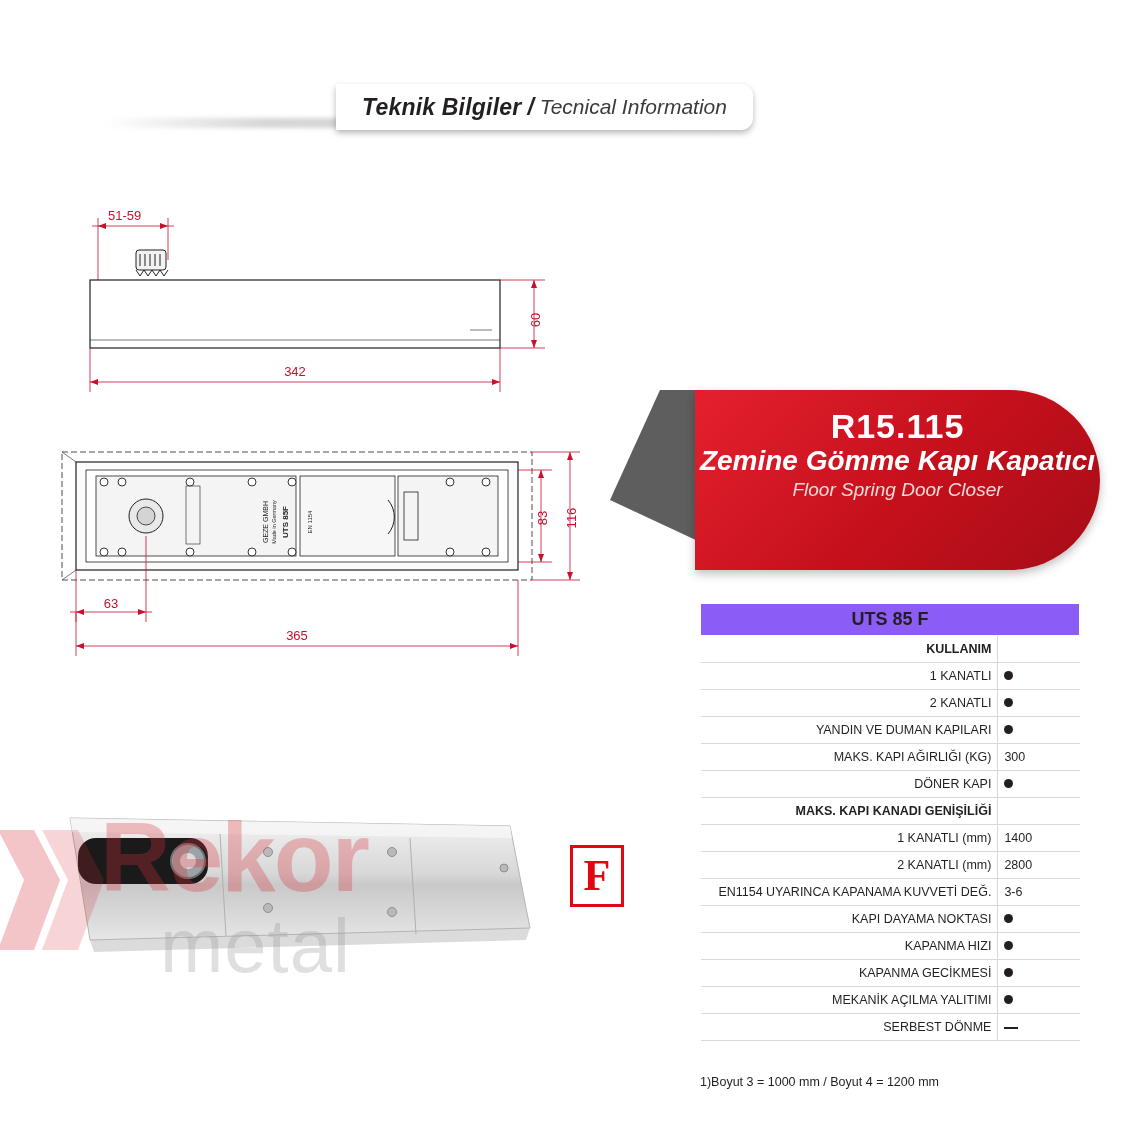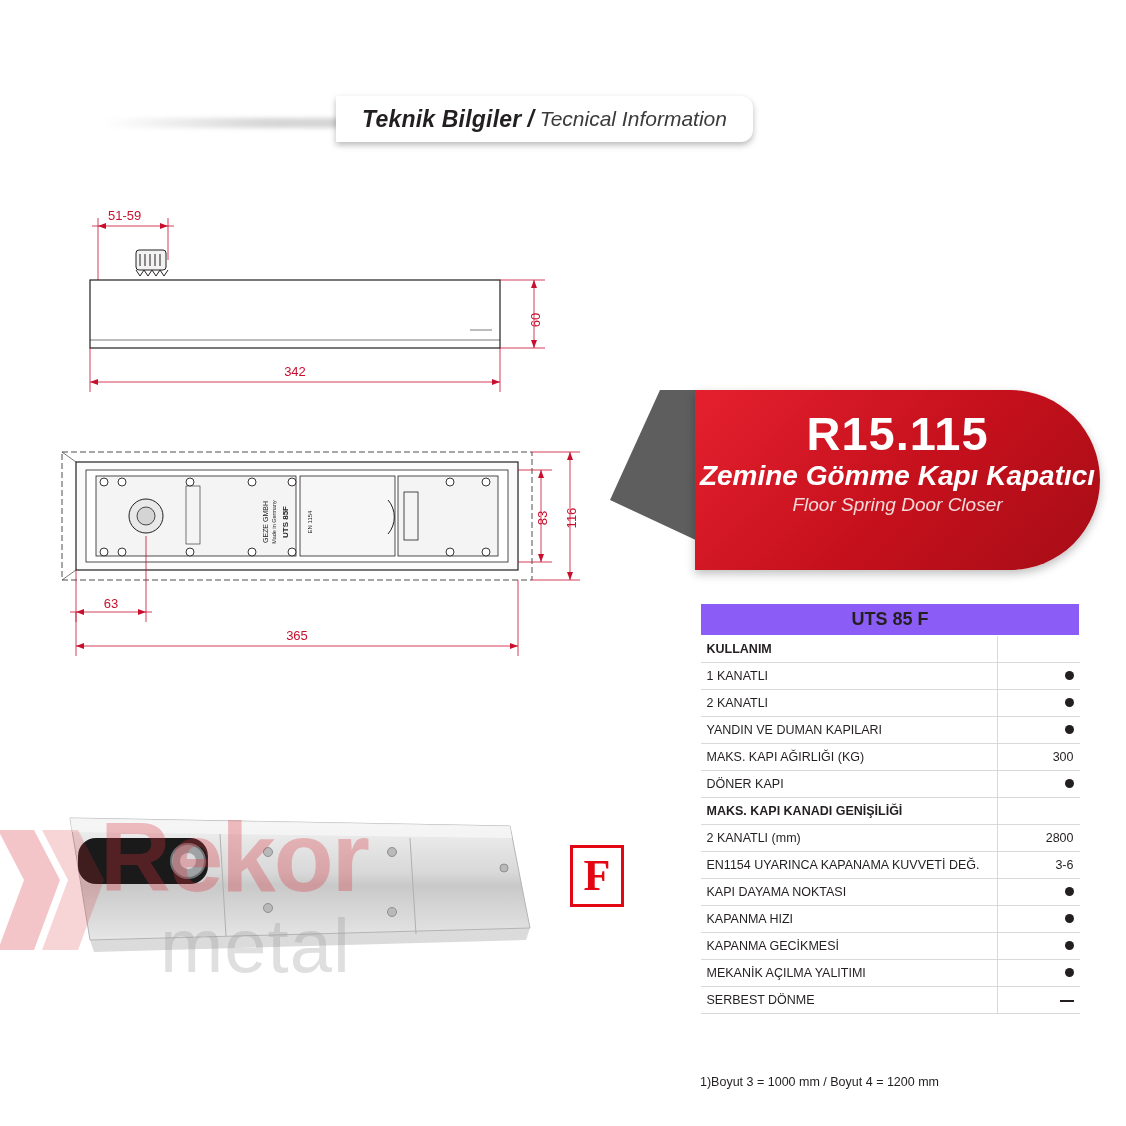--- a/index.html
+++ b/index.html
@@ -15,21 +15,21 @@
   
   .header-band{
     position:absolute;left:104px;top:80px;width:680px;height:46px;
   }
   .header-band .shadow{
     position:absolute;left:0;top:38px;width:640px;height:10px;
     background:linear-gradient(to right, rgba(255,255,255,0) 0%, rgba(120,120,120,.30) 25%, rgba(120,120,120,.35) 75%, rgba(255,255,255,0) 100%);
     filter:blur(2px);
   }
   .header-pill{
-    position:absolute;left:232px;top:16px;height:46px;
+    position:absolute;left:232px;top:4px;height:46px;
     padding:0 26px 0 26px;
     background:#ffffff;
     border-radius:0 12px 12px 0;
     box-shadow:0 3px 6px rgba(0,0,0,.28);
     display:flex;align-items:center;
     white-space:nowrap;
   }
   .header-tr{font-size:23px;font-weight:bold;font-style:italic;color:#231f20;letter-spacing:.2px;}
   .header-sep{font-size:23px;font-weight:bold;font-style:italic;color:#231f20;margin:0 6px;}
   .header-en{font-size:21px;font-style:italic;color:#3b3b3b;}
@@ -45,39 +45,39 @@
   .badge{
     position:absolute;left:95px;top:20px;width:405px;height:180px;
     background:linear-gradient(135deg,#e5202e 0%,#c4101c 55%,#a60d17 100%);
     border-radius:0 90px 90px 0;
     box-shadow:0 4px 10px rgba(0,0,0,.25);
     color:#fff;
     text-align:center;
     padding-top:6px;
     box-sizing:border-box;
   }
-  .badge-title{font-size:47px;font-weight:bold;letter-spacing:1px;line-height:1.1;margin-top:12px;}
+  .badge-title{font-size:34px;font-weight:bold;letter-spacing:1px;line-height:1.1;margin-top:12px;}
   .badge-sub-tr{font-size:28px;font-weight:bold;font-style:italic;margin-top:0;}
   .badge-sub-en{font-size:19px;font-style:italic;color:#f3dada;margin-top:2px;}
 
   
   .spec-table{
     position:absolute;left:700px;top:603px;width:380px;
     border-collapse:collapse;font-size:12.5px;
   }
   .spec-table th{
     background:#8b5cf6;color:#231f20;font-size:18px;font-weight:bold;
     text-align:center;padding:5px 0;border:1px solid #ffffff;
   }
   .spec-table td{
     border-bottom:1px solid #d9d9d9;
     padding:5px 6px;height:16px;vertical-align:middle;
   }
-  .spec-table td.label{width:300px;}
-  .spec-table td.val{width:72px;text-align:right;border-left:1px solid #d9d9d9;}
+  .spec-table td.label{width:300px;text-align:right;}
+  .spec-table td.val{width:72px;text-align:left;border-left:1px solid #d9d9d9;}
   .spec-table tr.group td.label{font-weight:bold;}
   .spec-table tr.group td{border-bottom:1px solid #d9d9d9;}
   .dot{display:inline-block;width:9px;height:9px;border-radius:50%;background:#231f20;}
   .dash{display:inline-block;width:14px;height:2px;background:#231f20;vertical-align:middle;}
   .footnote{
     position:absolute;left:700px;top:1075px;font-size:12.5px;color:#231f20;
   }
 
   
   .f-box{
@@ -333,20 +333,24 @@
       </tr>
       <tr>
         <td class="label">DÖNER KAPI</td>
         <td class="val"><span class="dot"></span></td>
       </tr>
       <tr class="group">
         <td class="label">MAKS. KAPI KANADI GENİŞİLİĞİ</td>
         <td class="val"></td>
       </tr>
       <tr>
+        <td class="label">1 KANATLI (mm)</td>
+        <td class="val">1400</td>
+      </tr>
+      <tr>
         <td class="label">2 KANATLI (mm)</td>
         <td class="val">2800</td>
       </tr>
       <tr>
         <td class="label">EN1154 UYARINCA KAPANAMA KUVVETİ DEĞ.</td>
         <td class="val">3-6</td>
       </tr>
       <tr>
         <td class="label">KAPI DAYAMA NOKTASI</td>
         <td class="val"><span class="dot"></span></td>

